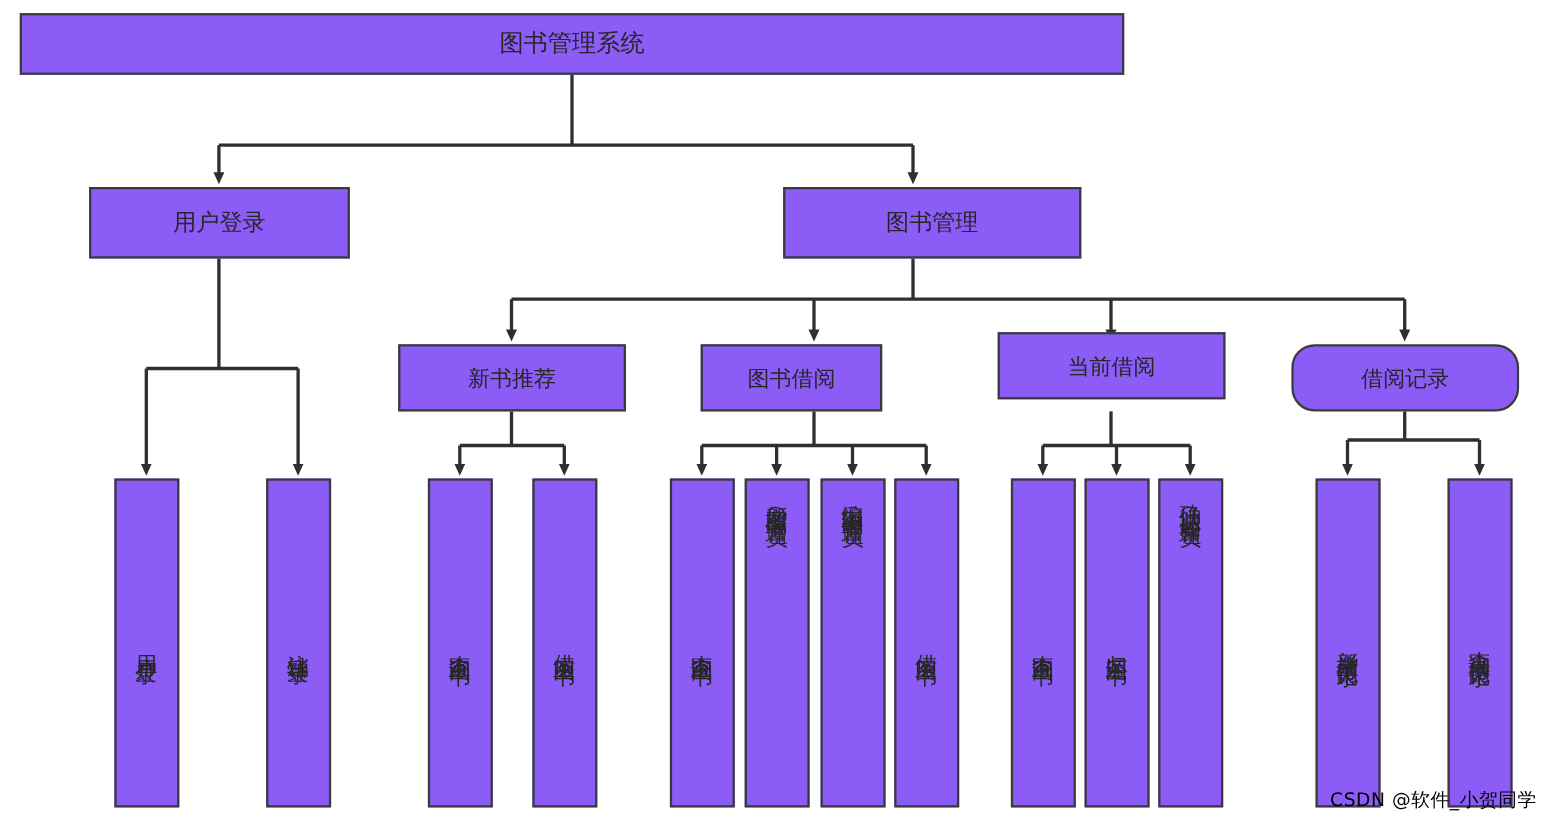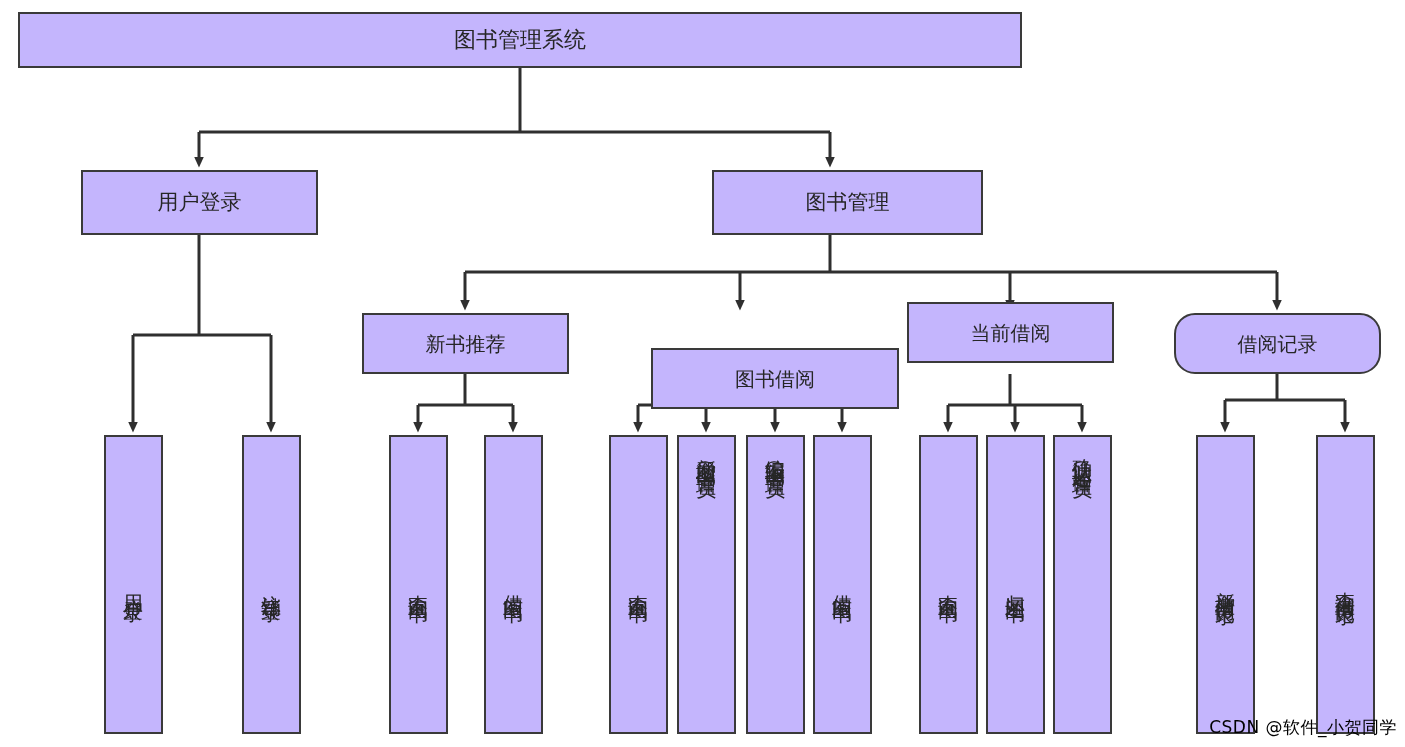--- a/index.html
+++ b/index.html
@@ -8,21 +8,21 @@
     background:#ffffff;
     font-family:"DejaVu Sans","Liberation Sans",sans-serif;
     overflow:hidden;
   }
   #canvas{position:relative;width:1405px;height:747px;}
   #wires{position:absolute;left:0;top:0;width:1405px;height:747px;}
   .node{
     position:absolute;
     box-sizing:border-box;
     border:2px solid #3a3a3a;
-    background:#c4b5fd;
+    background:#8b5cf6;
     color:#262626;
     display:flex;
     align-items:center;
     justify-content:center;
     text-align:center;
     line-height:1.0;
     z-index:2;
   }
   .node.root{font-size:22px;}
   .node.lvl2{font-size:21px;}
@@ -102,21 +102,21 @@
       <path d="M1345,400 L1345,423" marker-end="url(#arrow)"></path>
     </g>
   </svg>
 
   <div class="node root" style="left:18px;top:12px;width:1004px;height:56px;">图书管理系统</div>
 
   <div class="node lvl2" style="left:81px;top:170px;width:237px;height:65px;">用户登录</div>
   <div class="node lvl2" style="left:712px;top:170px;width:271px;height:65px;">图书管理</div>
 
   <div class="node lvl3" style="left:362px;top:313px;width:207px;height:61px;">新书推荐</div>
-  <div class="node lvl3" style="left:651px;top:313px;width:248px;height:61px;margin-top:35px;">图书借阅</div>
+  <div class="node lvl3" style="left:637px;top:313px;width:165px;height:61px;">图书借阅</div>
   <div class="node lvl3" style="left:907px;top:302px;width:207px;height:61px;">当前借阅</div>
   <div class="node lvl3" style="left:1174px;top:313px;width:207px;height:61px;border-radius:21px;">借阅记录</div>
 
   <div class="node leaf mid" style="left:104px;top:435px;width:59px;height:299px;">用户登录</div>
   <div class="node leaf mid" style="left:242px;top:435px;width:59px;height:299px;">注销登录</div>
 
   <div class="node leaf mid" style="left:389px;top:435px;width:59px;height:299px;">查询图书</div>
   <div class="node leaf mid" style="left:484px;top:435px;width:59px;height:299px;">借阅图书</div>
 
   <div class="node leaf mid" style="left:609px;top:435px;width:59px;height:299px;">查询图书</div>

